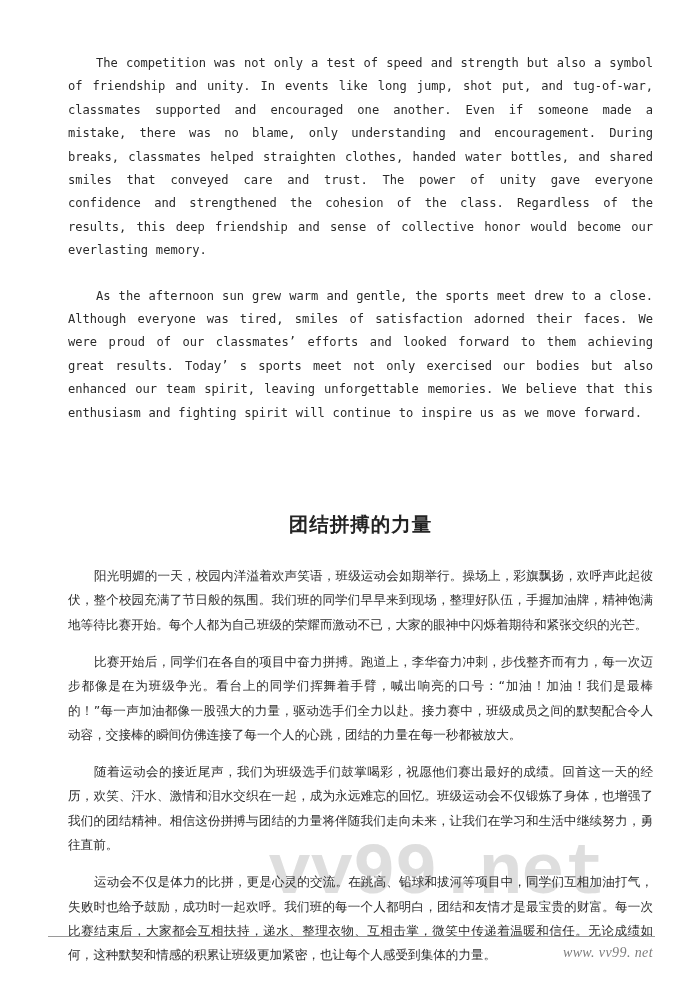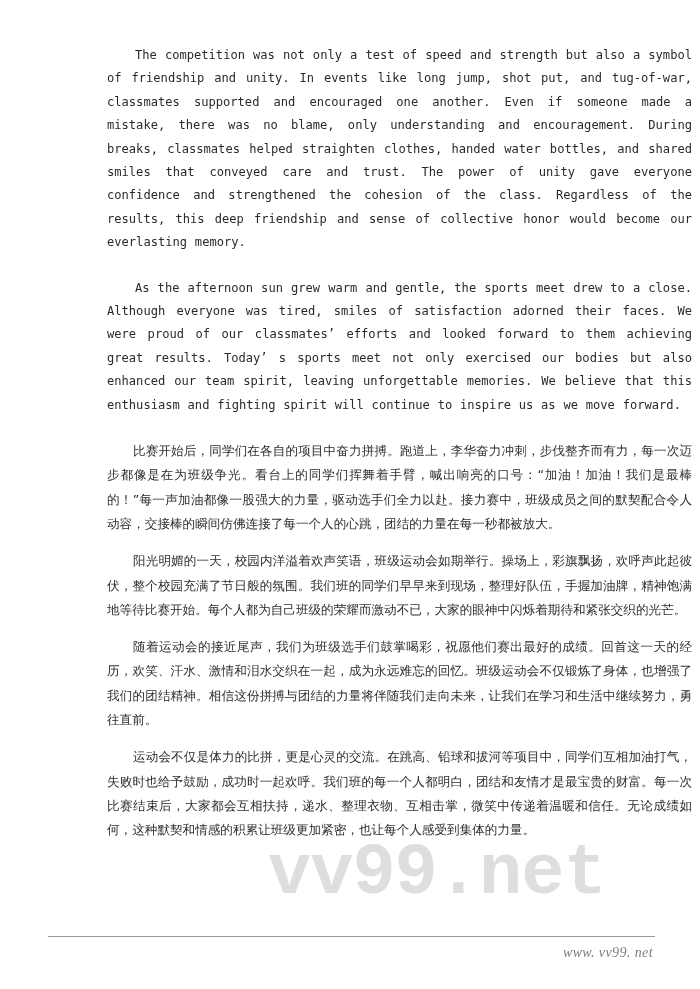--- a/index.html
+++ b/index.html
@@ -34,24 +34,23 @@
     opacity: 0.92;
     white-space: nowrap;
     z-index: 1;
     user-select: none;
   }
 
   
   #content {
     position: absolute;
     left: 68px;
-    top: 44px;
+    top: 52px;
     width: 585px;
     z-index: 3;
-    margin-left: 39px;
   }
 
   
   .p-en {
     font-family: "DejaVu Sans Mono", "Liberation Mono", monospace;
     font-size: 12.1px;
     line-height: 23.4px;
     color: #2a2a2a;
     text-align: justify;
     text-justify: inter-word;
@@ -125,24 +124,27 @@
 <div id="page">
 
   <div id="watermark">vv99.net</div>
 
   <div id="content">
 
     <p class="p-en">The competition was not only a test of speed and strength but also a symbol of friendship and unity. In events like long jump, shot put, and tug-of-war, classmates supported and encouraged one another. Even if someone made a mistake, there was no blame, only understanding and encouragement. During breaks, classmates helped straighten clothes, handed water bottles, and shared smiles that conveyed care and trust. The power of unity gave everyone confidence and strengthened the cohesion of the class. Regardless of the results, this deep friendship and sense of collective honor would become our everlasting memory.</p>
 
     <p class="p-en">As the afternoon sun grew warm and gentle, the sports meet drew to a close. Although everyone was tired, smiles of satisfaction adorned their faces. We were proud of our classmates’ efforts and looked forward to them achieving great results. Today’ s sports meet not only exercised our bodies but also enhanced our team spirit, leaving unforgettable memories. We believe that this enthusiasm and fighting spirit will continue to inspire us as we move forward.</p>
 
+    <div id="title-block">
+      <h1 id="doc-title">团结拼搏的力量</h1>
+    </div>
+
+    <p class="p-cn">阳光明媚的一天，校园内洋溢着欢声笑语，班级运动会如期举行。操场上，彩旗飘扬，欢呼声此起彼伏，整个校园充满了节日般的氛围。我们班的同学们早早来到现场，整理好队伍，手握加油牌，精神饱满地等待比赛开始。每个人都为自己班级的荣耀而激动不已，大家的眼神中闪烁着期待和紧张交织的光芒。</p>
 
     <p class="p-cn">比赛开始后，同学们在各自的项目中奋力拼搏。跑道上，李华奋力冲刺，步伐整齐而有力，每一次迈步都像是在为班级争光。看台上的同学们挥舞着手臂，喊出响亮的口号：“加油！加油！我们是最棒的！”每一声加油都像一股强大的力量，驱动选手们全力以赴。接力赛中，班级成员之间的默契配合令人动容，交接棒的瞬间仿佛连接了每一个人的心跳，团结的力量在每一秒都被放大。</p>
-
-    <p class="p-cn">阳光明媚的一天，校园内洋溢着欢声笑语，班级运动会如期举行。操场上，彩旗飘扬，欢呼声此起彼伏，整个校园充满了节日般的氛围。我们班的同学们早早来到现场，整理好队伍，手握加油牌，精神饱满地等待比赛开始。每个人都为自己班级的荣耀而激动不已，大家的眼神中闪烁着期待和紧张交织的光芒。</p>
 
     <p class="p-cn">随着运动会的接近尾声，我们为班级选手们鼓掌喝彩，祝愿他们赛出最好的成绩。回首这一天的经历，欢笑、汗水、激情和泪水交织在一起，成为永远难忘的回忆。班级运动会不仅锻炼了身体，也增强了我们的团结精神。相信这份拼搏与团结的力量将伴随我们走向未来，让我们在学习和生活中继续努力，勇往直前。</p>
 
     <p class="p-cn">运动会不仅是体力的比拼，更是心灵的交流。在跳高、铅球和拔河等项目中，同学们互相加油打气，失败时也给予鼓励，成功时一起欢呼。我们班的每一个人都明白，团结和友情才是最宝贵的财富。每一次比赛结束后，大家都会互相扶持，递水、整理衣物、互相击掌，微笑中传递着温暖和信任。无论成绩如何，这种默契和情感的积累让班级更加紧密，也让每个人感受到集体的力量。</p>
 
   </div>
 
   <div id="footer">
     <div id="footer-rule"></div>
     <div id="footer-url">www. vv99. net</div>

